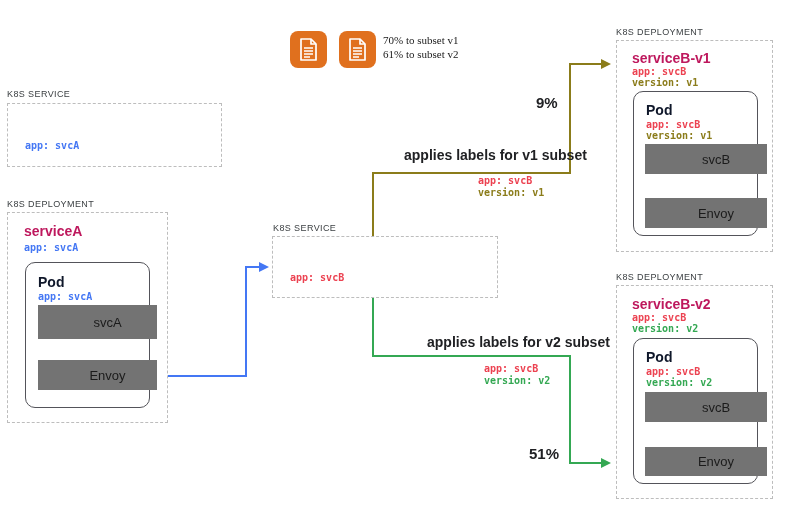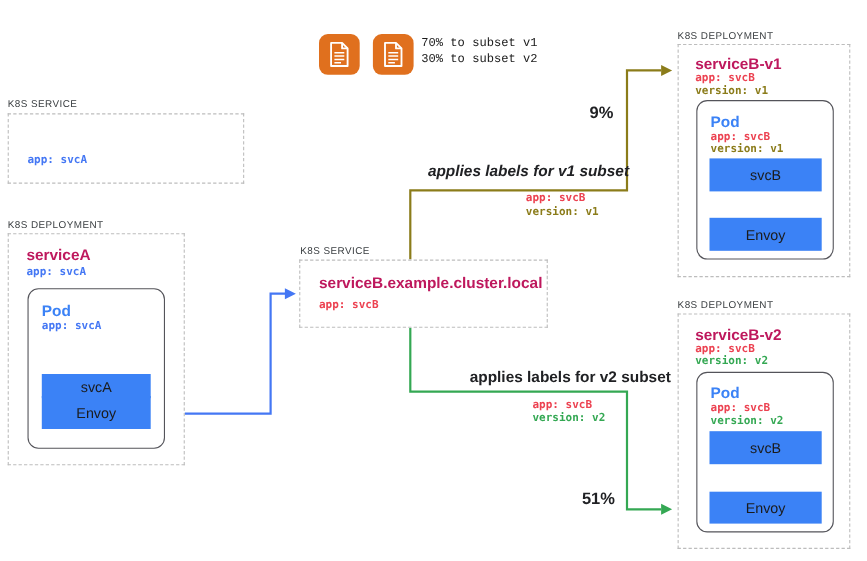--- a/index.html
+++ b/index.html
@@ -4,27 +4,27 @@
 <style>
   html,body{margin:0;padding:0;background:#ffffff;}
   .canvas{
     position:relative;width:788px;height:510px;background:#ffffff;
     font-family:"Liberation Sans",sans-serif;color:#202124;overflow:hidden;
   }
   .abs{position:absolute;}
   .kind-label{font-size:9px;letter-spacing:.4px;color:#3c4043;white-space:nowrap;}
   .dashed-box{border:1px dashed #bdbdbd;background:#ffffff;box-sizing:border-box;}
   .pod-box{border:1.5px solid #54545a;border-radius:10px;background:#ffffff;box-sizing:border-box;}
-  .gray-box{background:#3b82f6;display:flex;align-items:center;justify-content:center;
-    font-size:13px;color:#1b1b1b;}
+  .gray-box{background:#737373;display:flex;align-items:center;justify-content:center;
+    font-size:13px;color:#1b1b1b;padding-left:20px;}
   .svc-name{font-size:14px;color:#be185d;white-space:nowrap;font-weight:bold;}
-  .pod-title{font-size:14px;font-weight:bold;color:#3b82f6;}
+  .pod-title{font-size:14px;font-weight:bold;color:#0f172a;}
   .mono{font-family:"DejaVu Sans Mono",monospace;font-weight:bold;font-size:10px;
     line-height:12px;white-space:nowrap;text-align:center;}
-  .mono-reg{font-family:Liberation Mono, monospace;font-size:11px;line-height:14px;
+  .mono-reg{font-family:Liberation Serif, serif;font-size:11px;line-height:14px;
     color:#1a1a1a;white-space:nowrap;}
   .title-mono{font-family:"DejaVu Sans Mono",monospace;font-weight:bold;font-size:11px;
     color:#111;white-space:nowrap;}
   .caption{font-size:14px;font-weight:bold;color:#202124;white-space:nowrap;}
   .percent{font-size:15px;font-weight:bold;color:#202124;}
   .blue{color:var(--blue);}
   .red{color:var(--red);}
   .olive{color:var(--olive);}
   .green{color:var(--green);}
   .doc-icon{width:37px;height:37px;border-radius:8px;background:var(--orange);
@@ -57,44 +57,43 @@
   </div>
   <div class="abs doc-icon" style="left:339px;top:31px;">
     <svg width="27" height="27" viewBox="0 0 27 27">
       <path d="M6 3 h10 l5 5 v16 h-15 z" fill="none" stroke="#ffffff" stroke-width="1.7" stroke-linejoin="round"></path>
       <path d="M16 3 v5 h5" fill="none" stroke="#ffffff" stroke-width="1.7" stroke-linejoin="round"></path>
       <path d="M9 12 h9 M9 15 h9 M9 18 h9 M9 21 h6" stroke="#ffffff" stroke-width="1.4"></path>
     </svg>
   </div>
   <div class="abs" style="left:383px;top:33px;">
     <div class="mono-reg">70% to subset v1</div>
-    <div class="mono-reg">30% to subset v2</div>
+    <div class="mono-reg">61% to subset v2</div>
   </div>
 
   <div class="abs kind-label" style="left:7px;top:89px;">K8S SERVICE</div>
   <div class="abs dashed-box" style="left:7px;top:103px;width:215px;height:64px;"></div>
   <div class="abs mono blue" style="left:25px;top:140px;">app: svcA</div>
 
   <div class="abs kind-label" style="left:7px;top:199px;">K8S DEPLOYMENT</div>
   <div class="abs dashed-box" style="left:7px;top:212px;width:161px;height:211px;"></div>
   <div class="abs svc-name" style="left:24px;top:223px;">serviceA</div>
   <div class="abs mono blue" style="left:24px;top:242px;">app: svcA</div>
   <div class="abs pod-box" style="left:25px;top:262px;width:125px;height:146px;"></div>
   <div class="abs pod-title" style="left:38px;top:274px;">Pod</div>
   <div class="abs mono blue" style="left:38px;top:291px;">app: svcA</div>
-  <div class="abs gray-box" style="left:38px;top:305px;width:99px;height:22px;margin-top:35px;">svcA</div>
+  <div class="abs gray-box" style="left:38px;top:305px;width:99px;height:34px;">svcA</div>
   <div class="abs gray-box" style="left:38px;top:360px;width:99px;height:30px;">Envoy</div>
 
   <div class="abs kind-label" style="left:273px;top:223px;">K8S SERVICE</div>
   <div class="abs dashed-box" style="left:272px;top:236px;width:226px;height:62px;"></div>
-  <div class="abs svc-name" style="left:290px;top:249px;">serviceB.example.cluster.local</div>
   <div class="abs mono red" style="left:290px;top:272px;">app: svcB</div>
 
   <div class="abs percent" style="left:536px;top:94px;">9%</div>
-  <div class="abs caption" style="left:389px;top:147px;font-style:italic;">applies labels for v1 subset</div>
+  <div class="abs caption" style="left:404px;top:147px;">applies labels for v1 subset</div>
   <div class="abs mono red" style="left:478px;top:175px;">app: svcB</div>
   <div class="abs mono olive" style="left:478px;top:187px;">version: v1</div>
 
   <div class="abs caption" style="left:379px;top:334px;margin-left:48px;">applies labels for v2 subset</div>
   <div class="abs mono red" style="left:484px;top:363px;">app: svcB</div>
   <div class="abs mono green" style="left:484px;top:375px;">version: v2</div>
   <div class="abs percent" style="left:529px;top:445px;">51%</div>
 
   <div class="abs kind-label" style="left:616px;top:27px;">K8S DEPLOYMENT</div>
   <div class="abs dashed-box" style="left:616px;top:40px;width:157px;height:212px;"></div>

